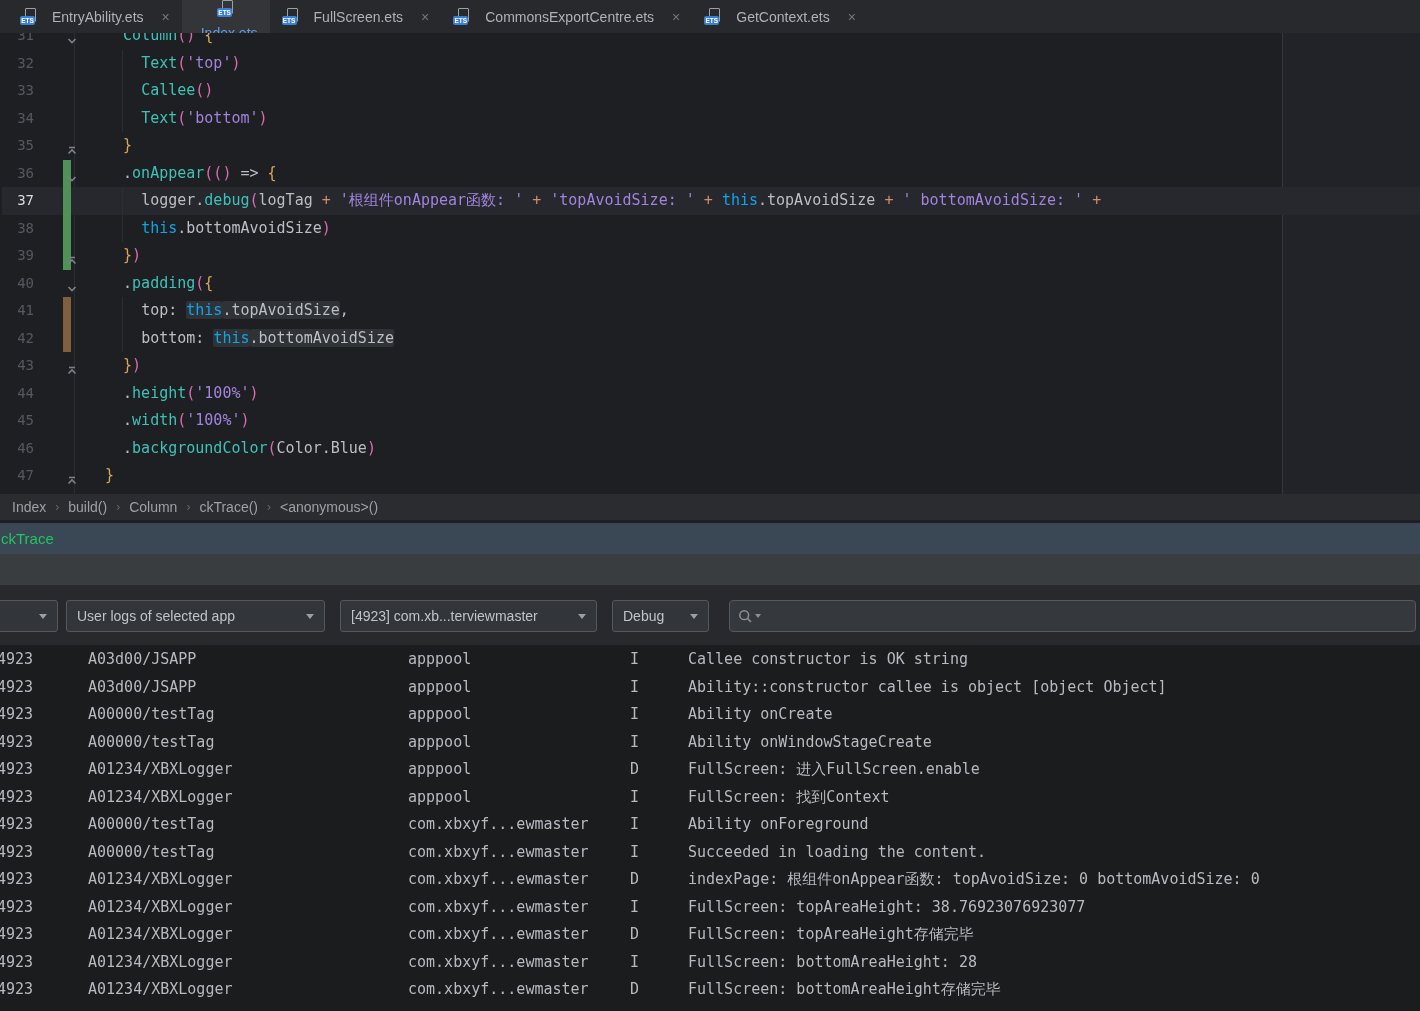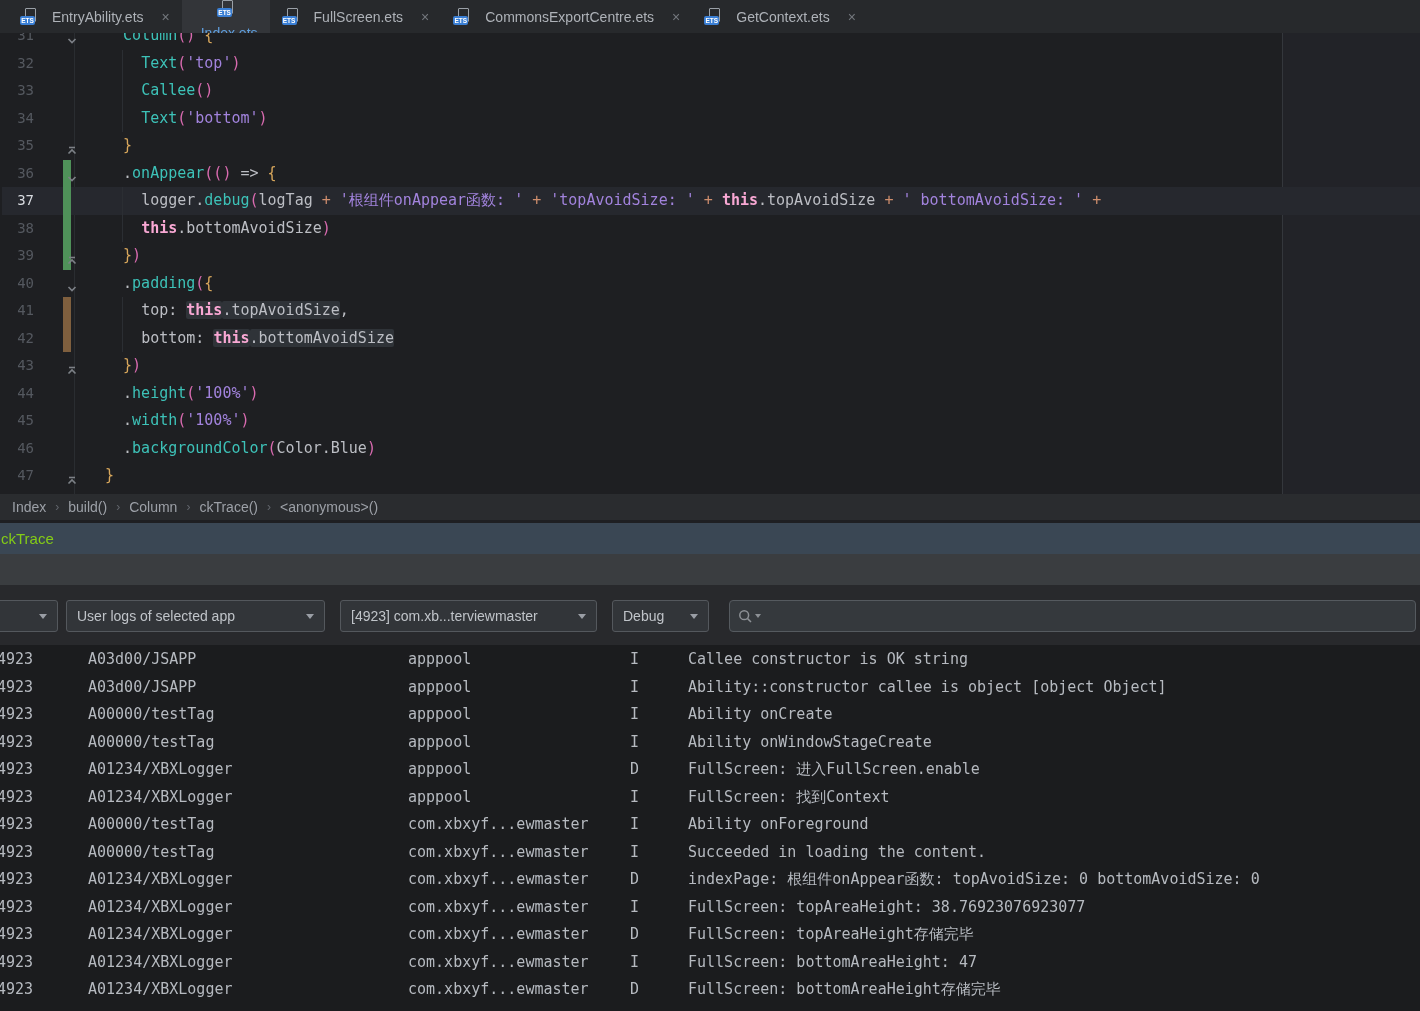--- a/index.html
+++ b/index.html
@@ -27,32 +27,32 @@
   .current .lnum{color:#d8dbe0;}
   .chbar{position:absolute;left:61px;width:8px;top:0;bottom:0;}
   .chbar.green{background:#4f9159;}
   .chbar.brown{background:#7f5f3e;}
   .fold{position:absolute;left:64px;top:7px;width:14px;height:14px;}
   .iguide{position:absolute;left:120px;top:0;bottom:0;width:1px;background:#2b2e33;}
   .codetext{position:absolute;left:103px;white-space:pre;color:#bcbec4;}
   .tk-p{color:#bcbec4;}
   .tk-f{color:#3dc2b8;}
   .tk-s{color:#a283dd;}
-  .tk-k{color:#f9a8d4;font-weight:bold;}
+  .tk-k{color:#0ea5e9;font-weight:normal;}
   .tk-o{color:#cf8e6d;}
   .tk-b{color:#d8a75c;}
   .tk-r{color:#d96bb0;}
   .hl{background:#2f3338;border-radius:2px;}
   
   #breadcrumb{position:absolute;top:494px;left:0;width:1420px;height:26px;background:#2a2c2f;
     display:flex;align-items:center;padding-left:12px;box-sizing:border-box;font-size:14px;color:#9ca0a7;}
   #breadcrumb .sep{color:#62666d;margin:0 9px;font-size:12px;}
   
   #stackbar{position:absolute;top:523px;left:0;width:1420px;height:31px;background:#3a4754;
-    display:flex;align-items:center;color:#84cc16;font-size:15px;}
+    display:flex;align-items:center;color:#22c55e;font-size:15px;}
   #stackbar span{margin-left:1px;}
   
   #graystrip{position:absolute;top:554px;left:0;width:1420px;height:31px;background:#3a3d40;}
   #filterarea{position:absolute;top:585px;left:0;width:1420px;height:60px;background:#28292c;}
   .fbox{position:absolute;top:15px;height:32px;box-sizing:border-box;background:#323539;
     border:1px solid #54585d;border-radius:3px;color:#c0c4c9;font-size:14px;
     display:flex;align-items:center;padding:0 10px;}
   .fbox .cap{margin-left:auto;width:0;height:0;border-left:4.5px solid transparent;
     border-right:4.5px solid transparent;border-top:5px solid #9a9ea5;}
   #fbox-device{left:-30px;width:88px;}
@@ -286,16 +286,16 @@
       <div class="log-row" style="top: 28.53px;"><span class="c-pid">4923</span><span class="c-tag">A03d00/JSAPP</span><span class="c-proc">apppool</span><span class="c-lvl">I</span><span class="c-msg">Ability::constructor callee is object [object Object]</span></div>
       <div class="log-row" style="top: 56.06px;"><span class="c-pid">4923</span><span class="c-tag">A00000/testTag</span><span class="c-proc">apppool</span><span class="c-lvl">I</span><span class="c-msg">Ability onCreate</span></div>
       <div class="log-row" style="top: 83.59px;"><span class="c-pid">4923</span><span class="c-tag">A00000/testTag</span><span class="c-proc">apppool</span><span class="c-lvl">I</span><span class="c-msg">Ability onWindowStageCreate</span></div>
       <div class="log-row" style="top: 111.12px;"><span class="c-pid">4923</span><span class="c-tag">A01234/XBXLogger</span><span class="c-proc">apppool</span><span class="c-lvl">D</span><span class="c-msg">FullScreen: 进入FullScreen.enable</span></div>
       <div class="log-row" style="top: 138.65px;"><span class="c-pid">4923</span><span class="c-tag">A01234/XBXLogger</span><span class="c-proc">apppool</span><span class="c-lvl">I</span><span class="c-msg">FullScreen: 找到Context</span></div>
       <div class="log-row" style="top: 166.18px;"><span class="c-pid">4923</span><span class="c-tag">A00000/testTag</span><span class="c-proc">com.xbxyf...ewmaster</span><span class="c-lvl">I</span><span class="c-msg">Ability onForeground</span></div>
       <div class="log-row" style="top: 193.71px;"><span class="c-pid">4923</span><span class="c-tag">A00000/testTag</span><span class="c-proc">com.xbxyf...ewmaster</span><span class="c-lvl">I</span><span class="c-msg">Succeeded in loading the content.</span></div>
       <div class="log-row" style="top: 221.24px;"><span class="c-pid">4923</span><span class="c-tag">A01234/XBXLogger</span><span class="c-proc">com.xbxyf...ewmaster</span><span class="c-lvl">D</span><span class="c-msg">indexPage: 根组件onAppear函数: topAvoidSize: 0 bottomAvoidSize: 0</span></div>
       <div class="log-row" style="top: 248.77px;"><span class="c-pid">4923</span><span class="c-tag">A01234/XBXLogger</span><span class="c-proc">com.xbxyf...ewmaster</span><span class="c-lvl">I</span><span class="c-msg">FullScreen: topAreaHeight: 38.76923076923077</span></div>
       <div class="log-row" style="top: 276.3px;"><span class="c-pid">4923</span><span class="c-tag">A01234/XBXLogger</span><span class="c-proc">com.xbxyf...ewmaster</span><span class="c-lvl">D</span><span class="c-msg">FullScreen: topAreaHeight存储完毕</span></div>
-      <div class="log-row" style="top: 303.83px;"><span class="c-pid">4923</span><span class="c-tag">A01234/XBXLogger</span><span class="c-proc">com.xbxyf...ewmaster</span><span class="c-lvl">I</span><span class="c-msg">FullScreen: bottomAreaHeight: 47</span></div>
+      <div class="log-row" style="top: 303.83px;"><span class="c-pid">4923</span><span class="c-tag">A01234/XBXLogger</span><span class="c-proc">com.xbxyf...ewmaster</span><span class="c-lvl">I</span><span class="c-msg">FullScreen: bottomAreaHeight: 28</span></div>
       <div class="log-row" style="top: 331.36px;"><span class="c-pid">4923</span><span class="c-tag">A01234/XBXLogger</span><span class="c-proc">com.xbxyf...ewmaster</span><span class="c-lvl">D</span><span class="c-msg">FullScreen: bottomAreaHeight存储完毕</span></div>
     </div>
 </div>
 
 </body></html>

